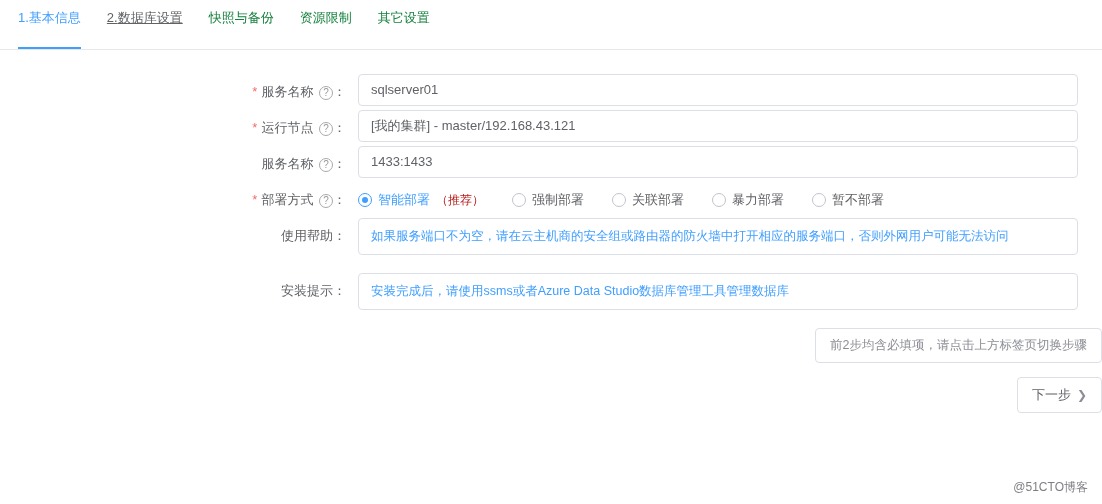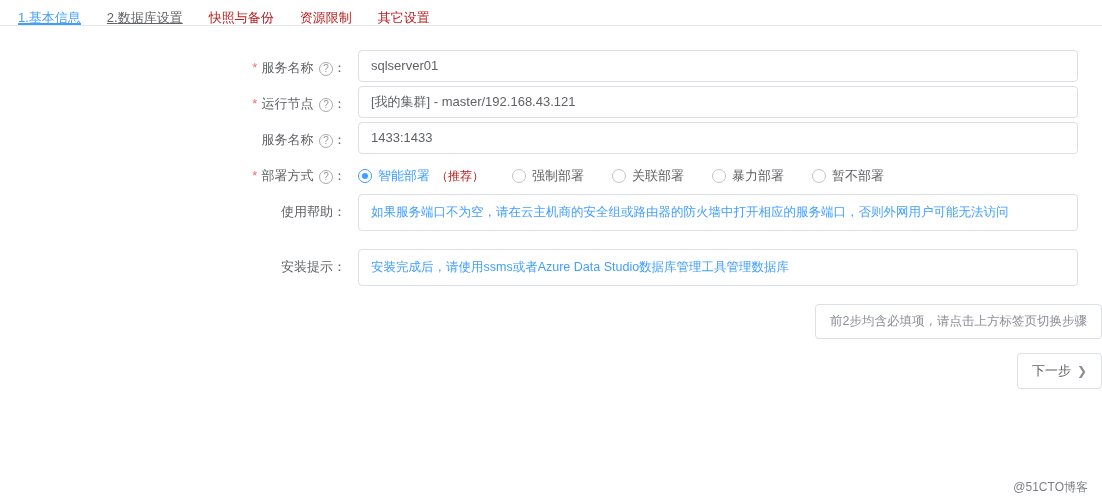--- a/index.html
+++ b/index.html
@@ -1,19 +1,19 @@
 <!DOCTYPE html>
 <html><head>
   <meta charset="utf-8">
   <style>
     * { margin:0; padding:0; box-sizing:border-box; font-family:"Helvetica Neue",Arial,"PingFang SC","Hiragino Sans GB","Microsoft YaHei",sans-serif; }
     body { width:1102px; height:504px; background:#fff; color:#606266; font-size:13px; position:relative; overflow:hidden; }
 
-    .tabs { display:flex; gap:26px; padding:0 18px; border-bottom:1px solid #e8e8e8; height:26px; }
-    .tab { line-height:36px; font-size:13px; color:#b91c1c; cursor:pointer; border-bottom:2px solid transparent; white-space:nowrap; }
+    .tabs { display:flex; gap:26px; padding:0 18px; border-bottom:1px solid #e8e8e8; height:50px; }
+    .tab { line-height:36px; font-size:13px; color:#15803d; cursor:pointer; border-bottom:2px solid transparent; white-space:nowrap; }
     .tab.active { color:#409eff; border-bottom-color:#409eff; }
     .tab.num { color:#606266;text-decoration:underline; }
     .tab.num .idx { color:inherit; }
 
     .form { padding:24px 0; }
     .row { display:flex; align-items:flex-start; }
     .row.info { margin-bottom:18px; }
     .label { width:358px; text-align:right; padding-right:12px; line-height:36px; font-size:13px; color:#606266; white-space:nowrap; }
     .req::before { content:"*"; color:#f56c6c; margin-right:4px; }
     .q { display:inline-flex; width:14px; height:14px; border:1px solid #aaa; border-radius:50%; font-size:10px; align-items:center; justify-content:center; color:#999; margin-left:2px; cursor:pointer; line-height:1; }

